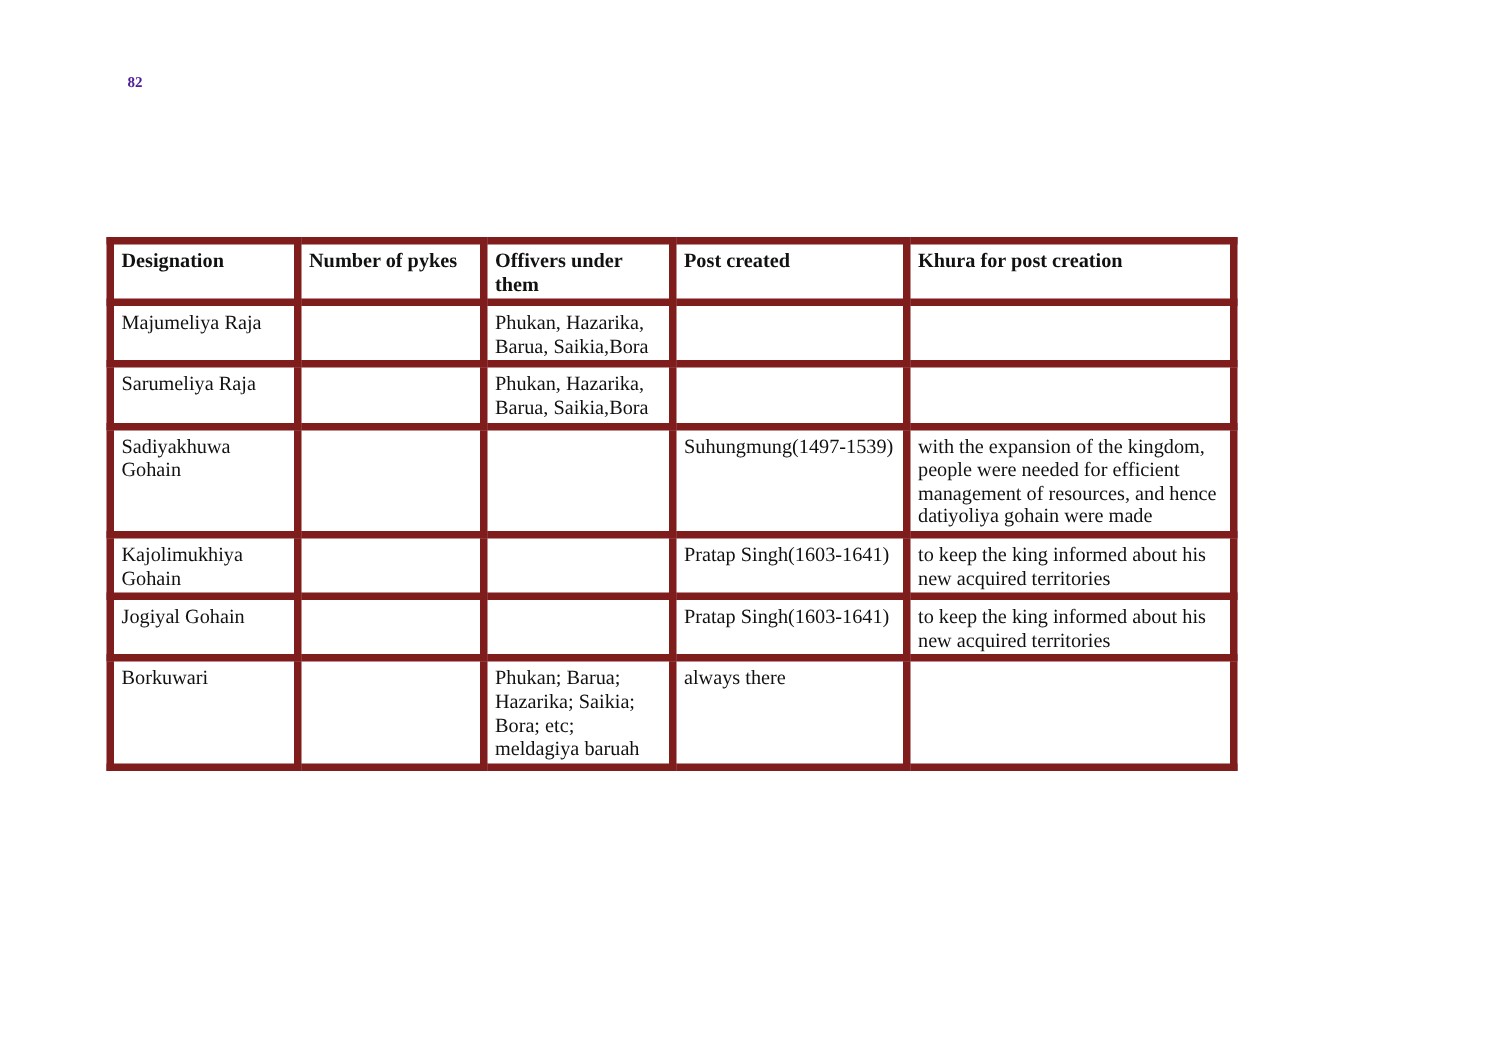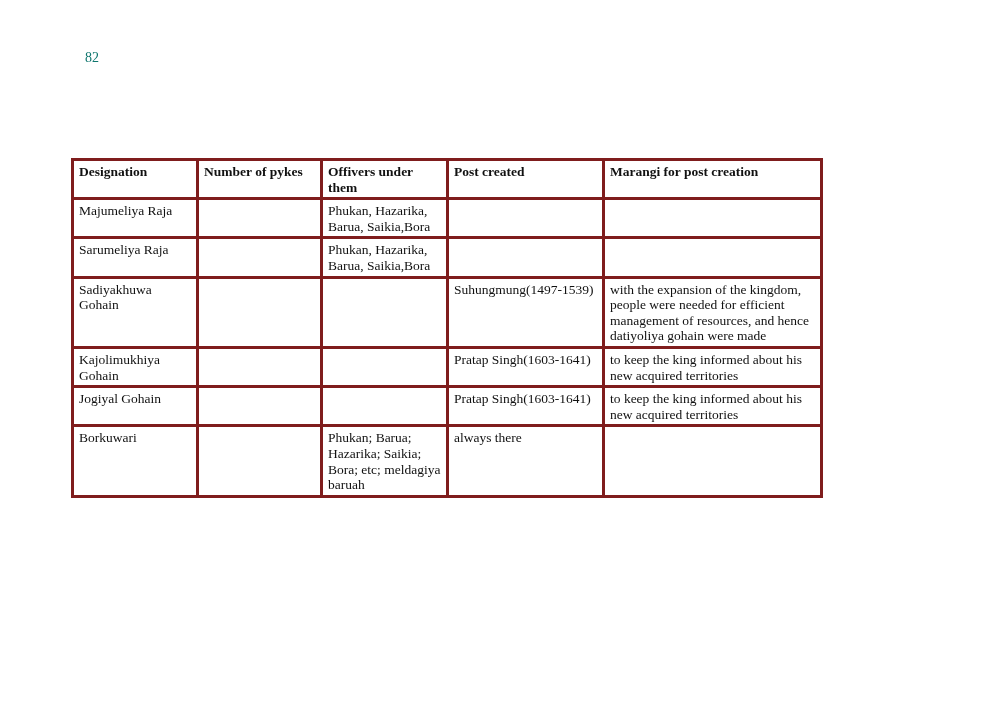--- a/index.html
+++ b/index.html
@@ -16,35 +16,36 @@
     position: relative;
     width: 1000px;
     height: 707px;
     background: #ffffff;
     overflow: hidden;
   }
   .page-number {
     position: absolute;
     left: 85px;
     top: 50px;
-    font-size: 14px;
-    color: #0f766e;
+    font-size: 10px;
+    color: #4c1d95;
+    font-weight: bold;
   }
   table.posts-table {
     position: absolute;
     left: 71px;
     top: 158px;
     width: 749px;
     border-collapse: collapse;
     table-layout: fixed;
     border: 2px solid #000000;
   }
   table.posts-table th,
   table.posts-table td {
-    border: 3px solid #7f1d1d;
+    border: 5px solid #7f1d1d;
     vertical-align: top;
     text-align: left;
     padding: 3px 5px 2px 5px;
     font-size: 13.5px;
     line-height: 15.6px;
     overflow: hidden;
     word-wrap: break-word;
   }
   table.posts-table th {
     font-weight: bold;
@@ -67,21 +68,21 @@
       <col style="width:126px">
       <col style="width:156px">
       <col style="width:218px">
     </colgroup>
     <thead>
       <tr>
         <th>Designation</th>
         <th>Number of pykes</th>
         <th>Offivers under them</th>
         <th>Post created</th>
-        <th>Marangi for post creation</th>
+        <th>Khura for post creation</th>
       </tr>
     </thead>
     <tbody>
         <tr>
           <td>Majumeliya Raja</td>
           <td></td>
           <td>Phukan, Hazarika, Barua, Saikia,Bora</td>
           <td></td>
           <td></td>
         </tr>

